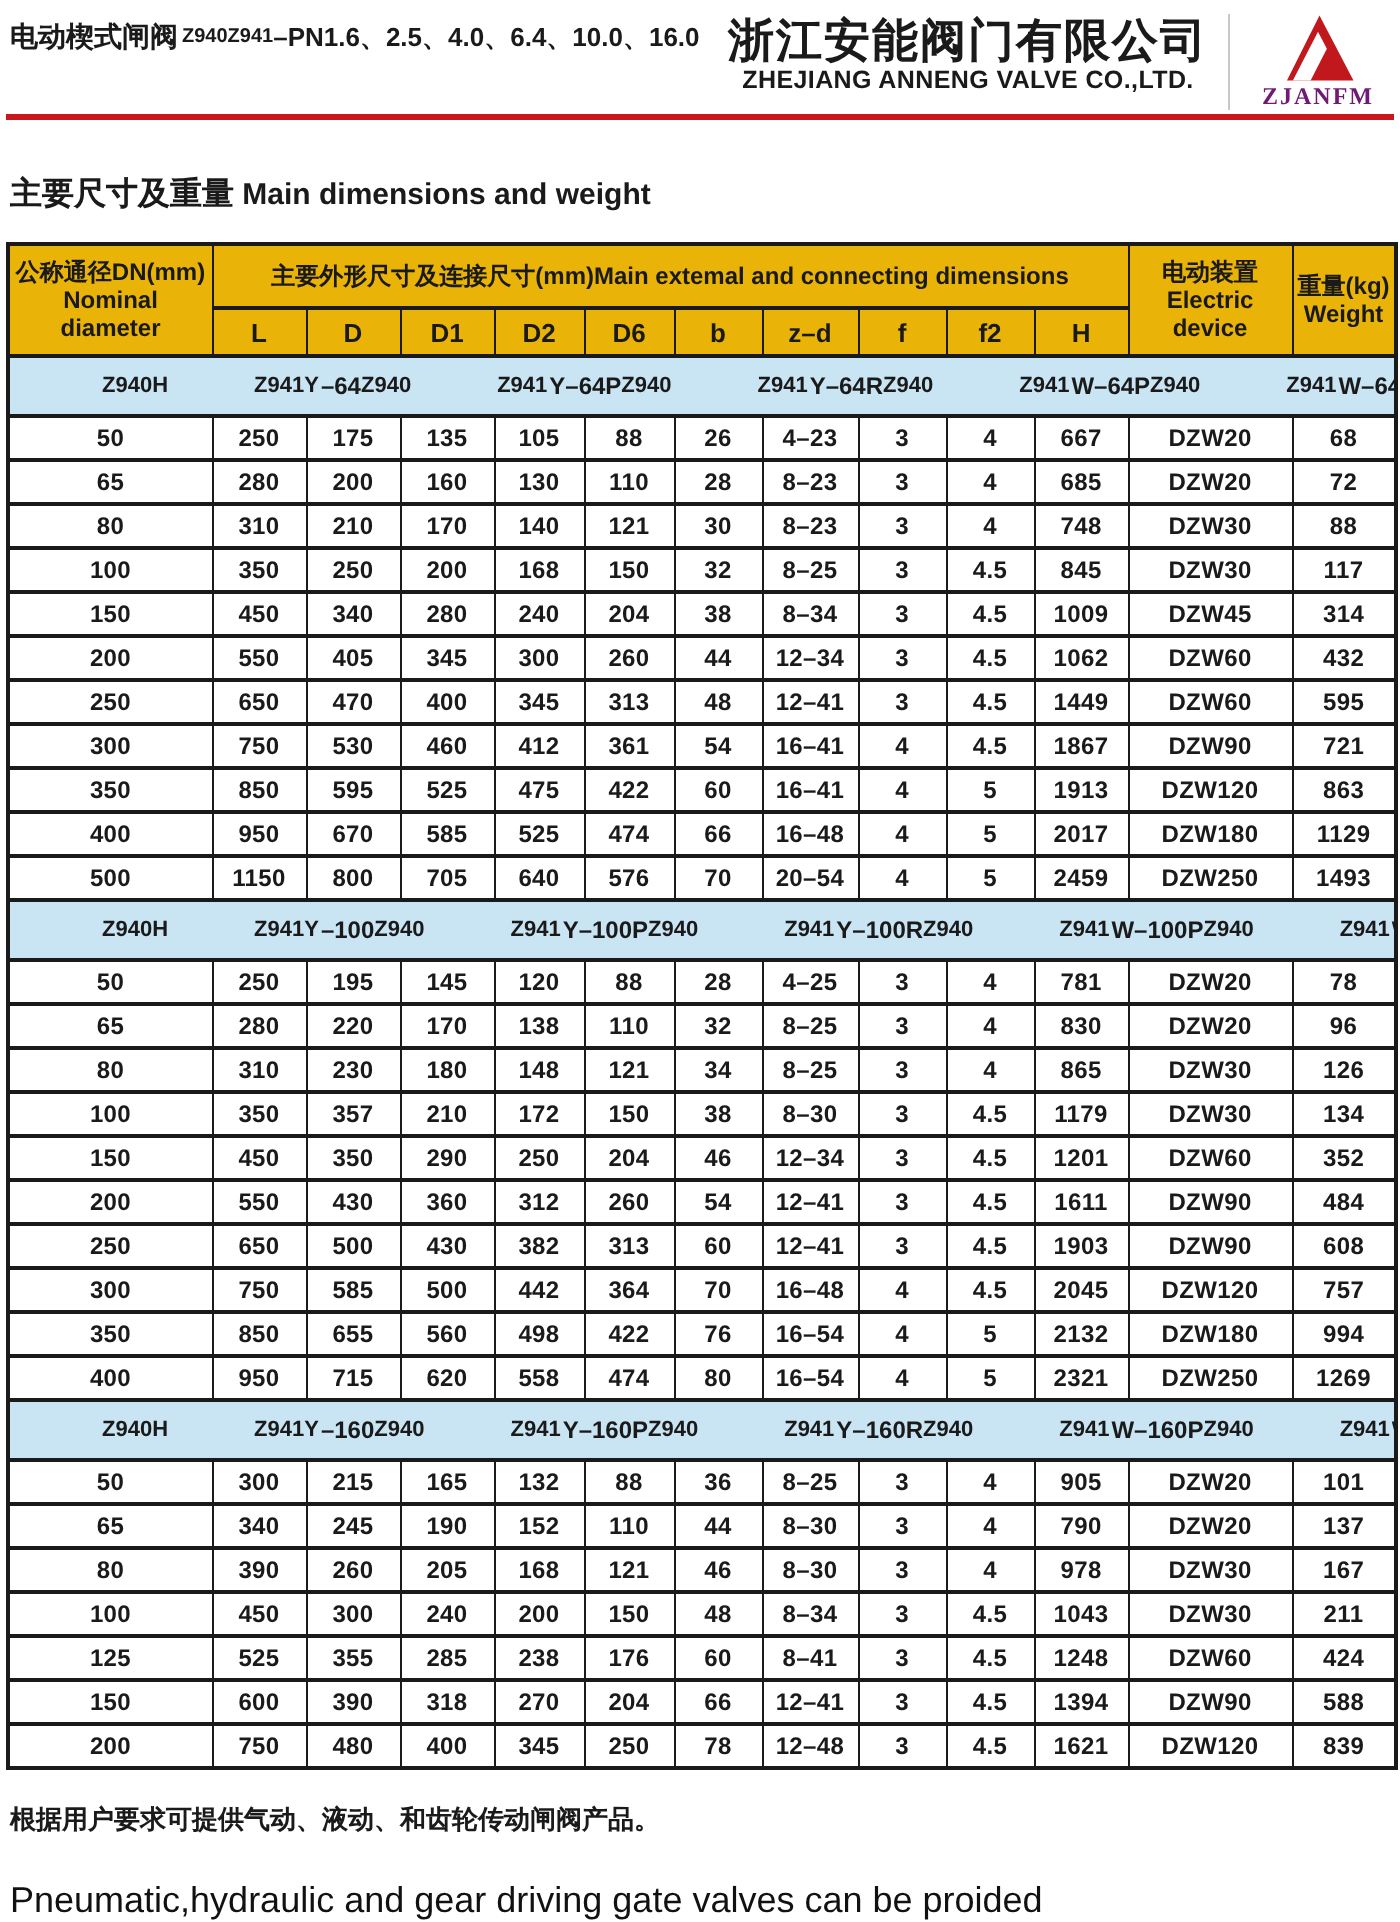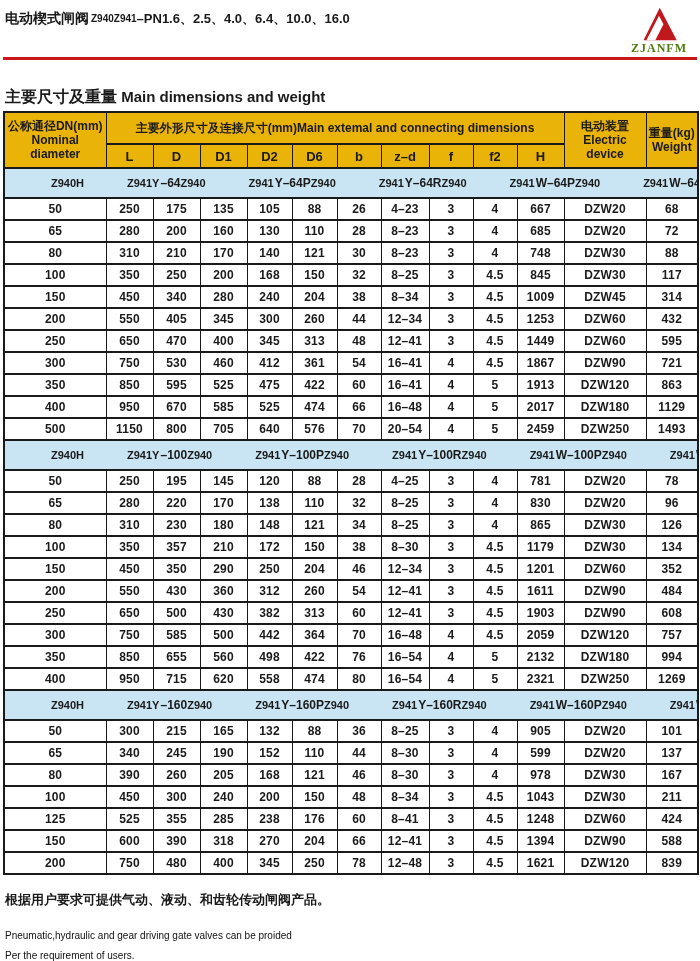--- a/index.html
+++ b/index.html
@@ -16,25 +16,25 @@
   .h-line1 { display:flex; align-items:center; font-weight:bold; font-size:14px; white-space:nowrap; }
   .frac { display:inline-flex; flex-direction:row; font-size:10px; line-height:10px; font-weight:bold; margin:0 0 0 2px; text-align:left; }
   .pn-suffix { font-size:13px; font-weight:bold; }
   .h-line2 { font-weight:bold; font-size:15px; margin-top:1px; letter-spacing:.2px; }
   .hdr-right { display:flex; align-items:flex-start; }
   .company { text-align:center; padding:0 10px 0 0; margin-right:8px; border-right:1px solid #c8c8c8; height:48px; }
   .company-zh { font-size:23px; font-weight:bold; letter-spacing:1px; line-height:26px; }
   .company-en { font-size:12.5px; font-weight:bold; letter-spacing:.2px; }
   .logo { width:72px; text-align:center; }
   .logo svg { width:44px; height:34px; display:block; margin:0 auto; }
-  .logo-text { font-family:"Liberation Serif","DejaVu Serif",serif; font-weight:bold; font-size:12px; letter-spacing:1px; color:#4d7c0f; }
+  .logo-text { font-family:"Liberation Serif","DejaVu Serif",serif; font-weight:bold; font-size:12px; letter-spacing:1px; color:#701a75; }
   .red-line { height:3px; background:#c9171b; margin:2px 0 0 0; }
 
   
-  .title { margin:27px 0 3px 2px; font-weight:bold; }
+  .title { margin:27px 0 13px 2px; font-weight:bold; }
   .title-zh { font-size:16px; }
   .title-en { font-size:15px; }
 
   
   table { border-collapse:collapse; width:694px; table-layout:fixed; border:2px solid #1a1a1a; }
   th,td {
     border:1px solid #1a1a1a; border-top-width:2px; border-bottom-width:2px;
     text-align:center; vertical-align:middle; padding:0; overflow:hidden;
   }
   thead th { background:#eab308; font-size:12px; font-weight:bold; }
@@ -43,39 +43,43 @@
   .model-row td { background:#c9e4f3; height:28px; }
   .models { display:flex; padding:0 52px 0 46px; }
   .model { flex:1 1 0; display:flex; align-items:center; justify-content:center; font-weight:bold; white-space:nowrap; }
   .model .frac { font-size:11px; line-height:10.5px; margin:0;gap:43px; }
   .model .suffix { font-size:12px; margin-left:1px; }
   .data-row td { height:20px; font-size:12px; font-weight:bold; letter-spacing:.2px; }
 
   
   .footer { margin:16px 0 0 2px; }
   .f-zh { font-size:13px; font-weight:bold; margin-bottom:21px; }
-  .f-en { font-size:10px; margin-bottom:9px; color:#111; }
+  .f-en { font-size:18px; margin-bottom:9px; color:#111; }
 </style>
 </head>
 <body>
 
 <div class="page">
 
   <div class="hdr">
     <div class="hdr-left">
       <div class="h-line1">
         <span>电动楔式闸阀</span>
         <span class="frac">
           <span>Z940</span>
           <span>Z941</span>
         </span>
         <span class="pn-suffix">–PN1.6、2.5、4.0、6.4、10.0、16.0</span>
       </div>
     </div>
     <div class="hdr-right">
+      <div class="company">
+        <div class="company-zh">浙江安能阀门有限公司</div>
+        <div class="company-en">ZHEJIANG ANNENG VALVE CO.,LTD.</div>
+      </div>
       <div class="logo">
         <svg viewBox="0 0 100 92">
           <polygon points="52,2 98,90 8,90" fill="#c0181c"></polygon>
           <polygon points="16,90 50,24 62,47 40,90" fill="#ffffff"></polygon>
         </svg>
         <div class="logo-text">ZJANFM</div>
       </div>
     </div>
   </div>
   <div class="red-line"></div>
@@ -257,21 +261,21 @@
           <td>200</td>
           <td>550</td>
           <td>405</td>
           <td>345</td>
           <td>300</td>
           <td>260</td>
           <td>44</td>
           <td>12–34</td>
           <td>3</td>
           <td>4.5</td>
-          <td>1253</td>
+          <td>1062</td>
           <td>DZW60</td>
           <td>432</td>
         </tr>
         <tr class="data-row">
           <td>250</td>
           <td>650</td>
           <td>470</td>
           <td>400</td>
           <td>345</td>
           <td>313</td>
@@ -502,21 +506,21 @@
           <td>300</td>
           <td>750</td>
           <td>585</td>
           <td>500</td>
           <td>442</td>
           <td>364</td>
           <td>70</td>
           <td>16–48</td>
           <td>4</td>
           <td>4.5</td>
-          <td>2059</td>
+          <td>2045</td>
           <td>DZW120</td>
           <td>757</td>
         </tr>
         <tr class="data-row">
           <td>350</td>
           <td>850</td>
           <td>655</td>
           <td>560</td>
           <td>498</td>
           <td>422</td>
@@ -612,21 +616,21 @@
           <td>65</td>
           <td>340</td>
           <td>245</td>
           <td>190</td>
           <td>152</td>
           <td>110</td>
           <td>44</td>
           <td>8–30</td>
           <td>3</td>
           <td>4</td>
-          <td>599</td>
+          <td>790</td>
           <td>DZW20</td>
           <td>137</td>
         </tr>
         <tr class="data-row">
           <td>80</td>
           <td>390</td>
           <td>260</td>
           <td>205</td>
           <td>168</td>
           <td>121</td>

